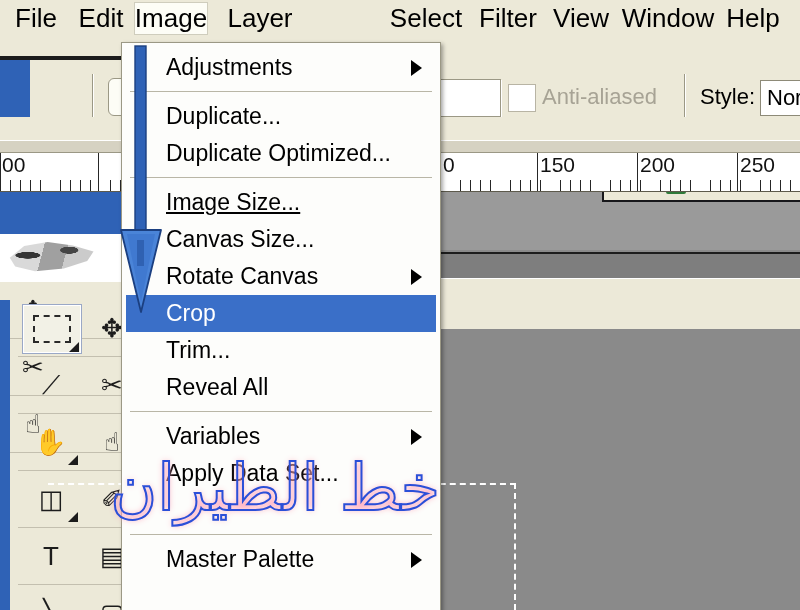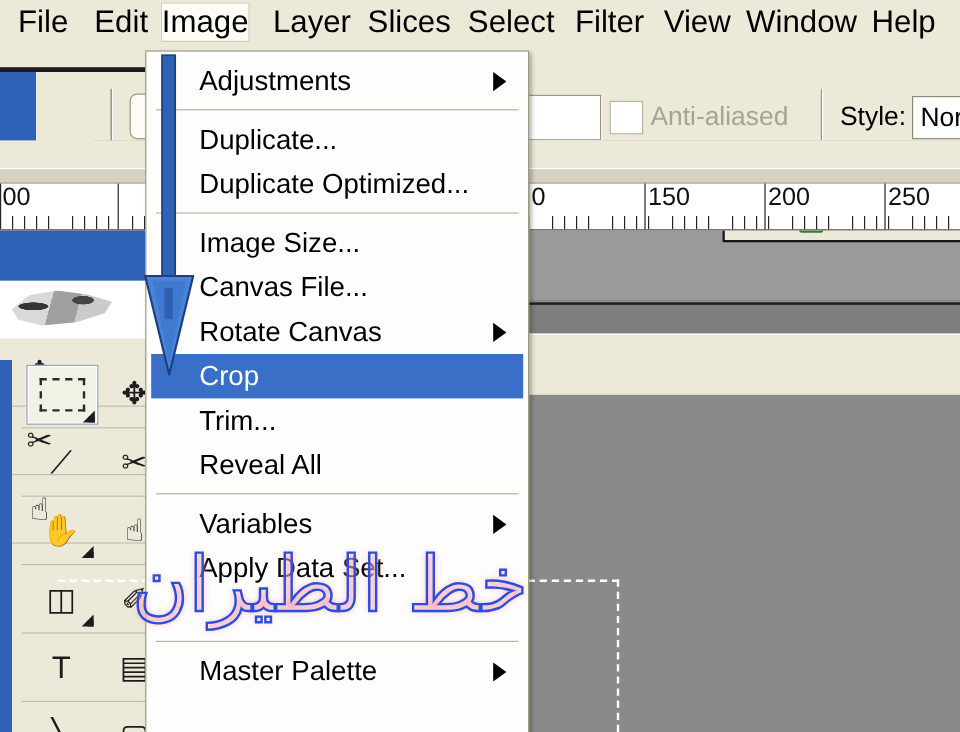--- a/index.html
+++ b/index.html
@@ -367,22 +367,22 @@
     </div>
   <div class="blue-edge" style="left:0;top:300px;width:10px;height:310px;"></div>
 
   <div class="menu">
     <div class="menu-inner" id="menu-items">
         <div class="mi" style="top: 4px;"><span>Adjustments</span><span class="sub"></span></div>
         <div class="msep" style="top: 46px;"></div>
         <div class="mi" style="top: 53px;"><span>Duplicate...</span></div>
         <div class="mi" style="top: 90px;"><span>Duplicate Optimized...</span></div>
         <div class="msep" style="top: 132px;"></div>
-        <div class="mi" style="top: 139px;"><span>Image Size...</span></div>
-        <div class="mi" style="top: 176px;"><span>Canvas File...</span></div>
+        <div class="mi" style="top: 139px; text-decoration: underline;"><span>Image Size...</span></div>
+        <div class="mi" style="top: 176px;"><span>Canvas Size...</span></div>
         <div class="mi" style="top: 213px;"><span>Rotate Canvas</span><span class="sub"></span></div>
         <div class="mi sel" style="top: 250px;"><span>Crop</span></div>
         <div class="mi" style="top: 287px;"><span>Trim...</span></div>
         <div class="mi" style="top: 324px;"><span>Reveal All</span></div>
         <div class="msep" style="top: 366px;"></div>
         <div class="mi" style="top: 373px;"><span>Variables</span><span class="sub"></span></div>
         <div class="mi" style="top: 410px;"><span>Apply Data Set...</span></div>
         <div class="msep" style="top: 489px;"></div>
         <div class="mi" style="top: 496px;"><span>Master Palette</span><span class="sub"></span></div>
       </div>
@@ -401,21 +401,20 @@
 
   <div class="wm">
     <div class="wm-text">خط الطيران</div>
   </div>
 
   <div class="menubar" id="menubar">
       <div class="menubar-item" style="left: 4px; width: 64px;">File</div>
       <div class="menubar-item" style="left: 70px; width: 62px;">Edit</div>
       <div class="menubar-item open" style="left: 134px; width: 74px;">Image</div>
       <div class="menubar-item" style="left: 222px; width: 76px;">Layer</div>
-      <div class="menubar-item" style="left: 300px; width: 82px;">Slices</div>
       <div class="menubar-item" style="left: 384px; width: 84px;">Select</div>
       <div class="menubar-item" style="left: 470px; width: 76px;">Filter</div>
       <div class="menubar-item" style="left: 548px; width: 66px;">View</div>
       <div class="menubar-item" style="left: 616px; width: 104px;">Window</div>
       <div class="menubar-item" style="left: 722px; width: 62px;">Help</div>
     </div>
 
 </div>
 
 </body></html>

